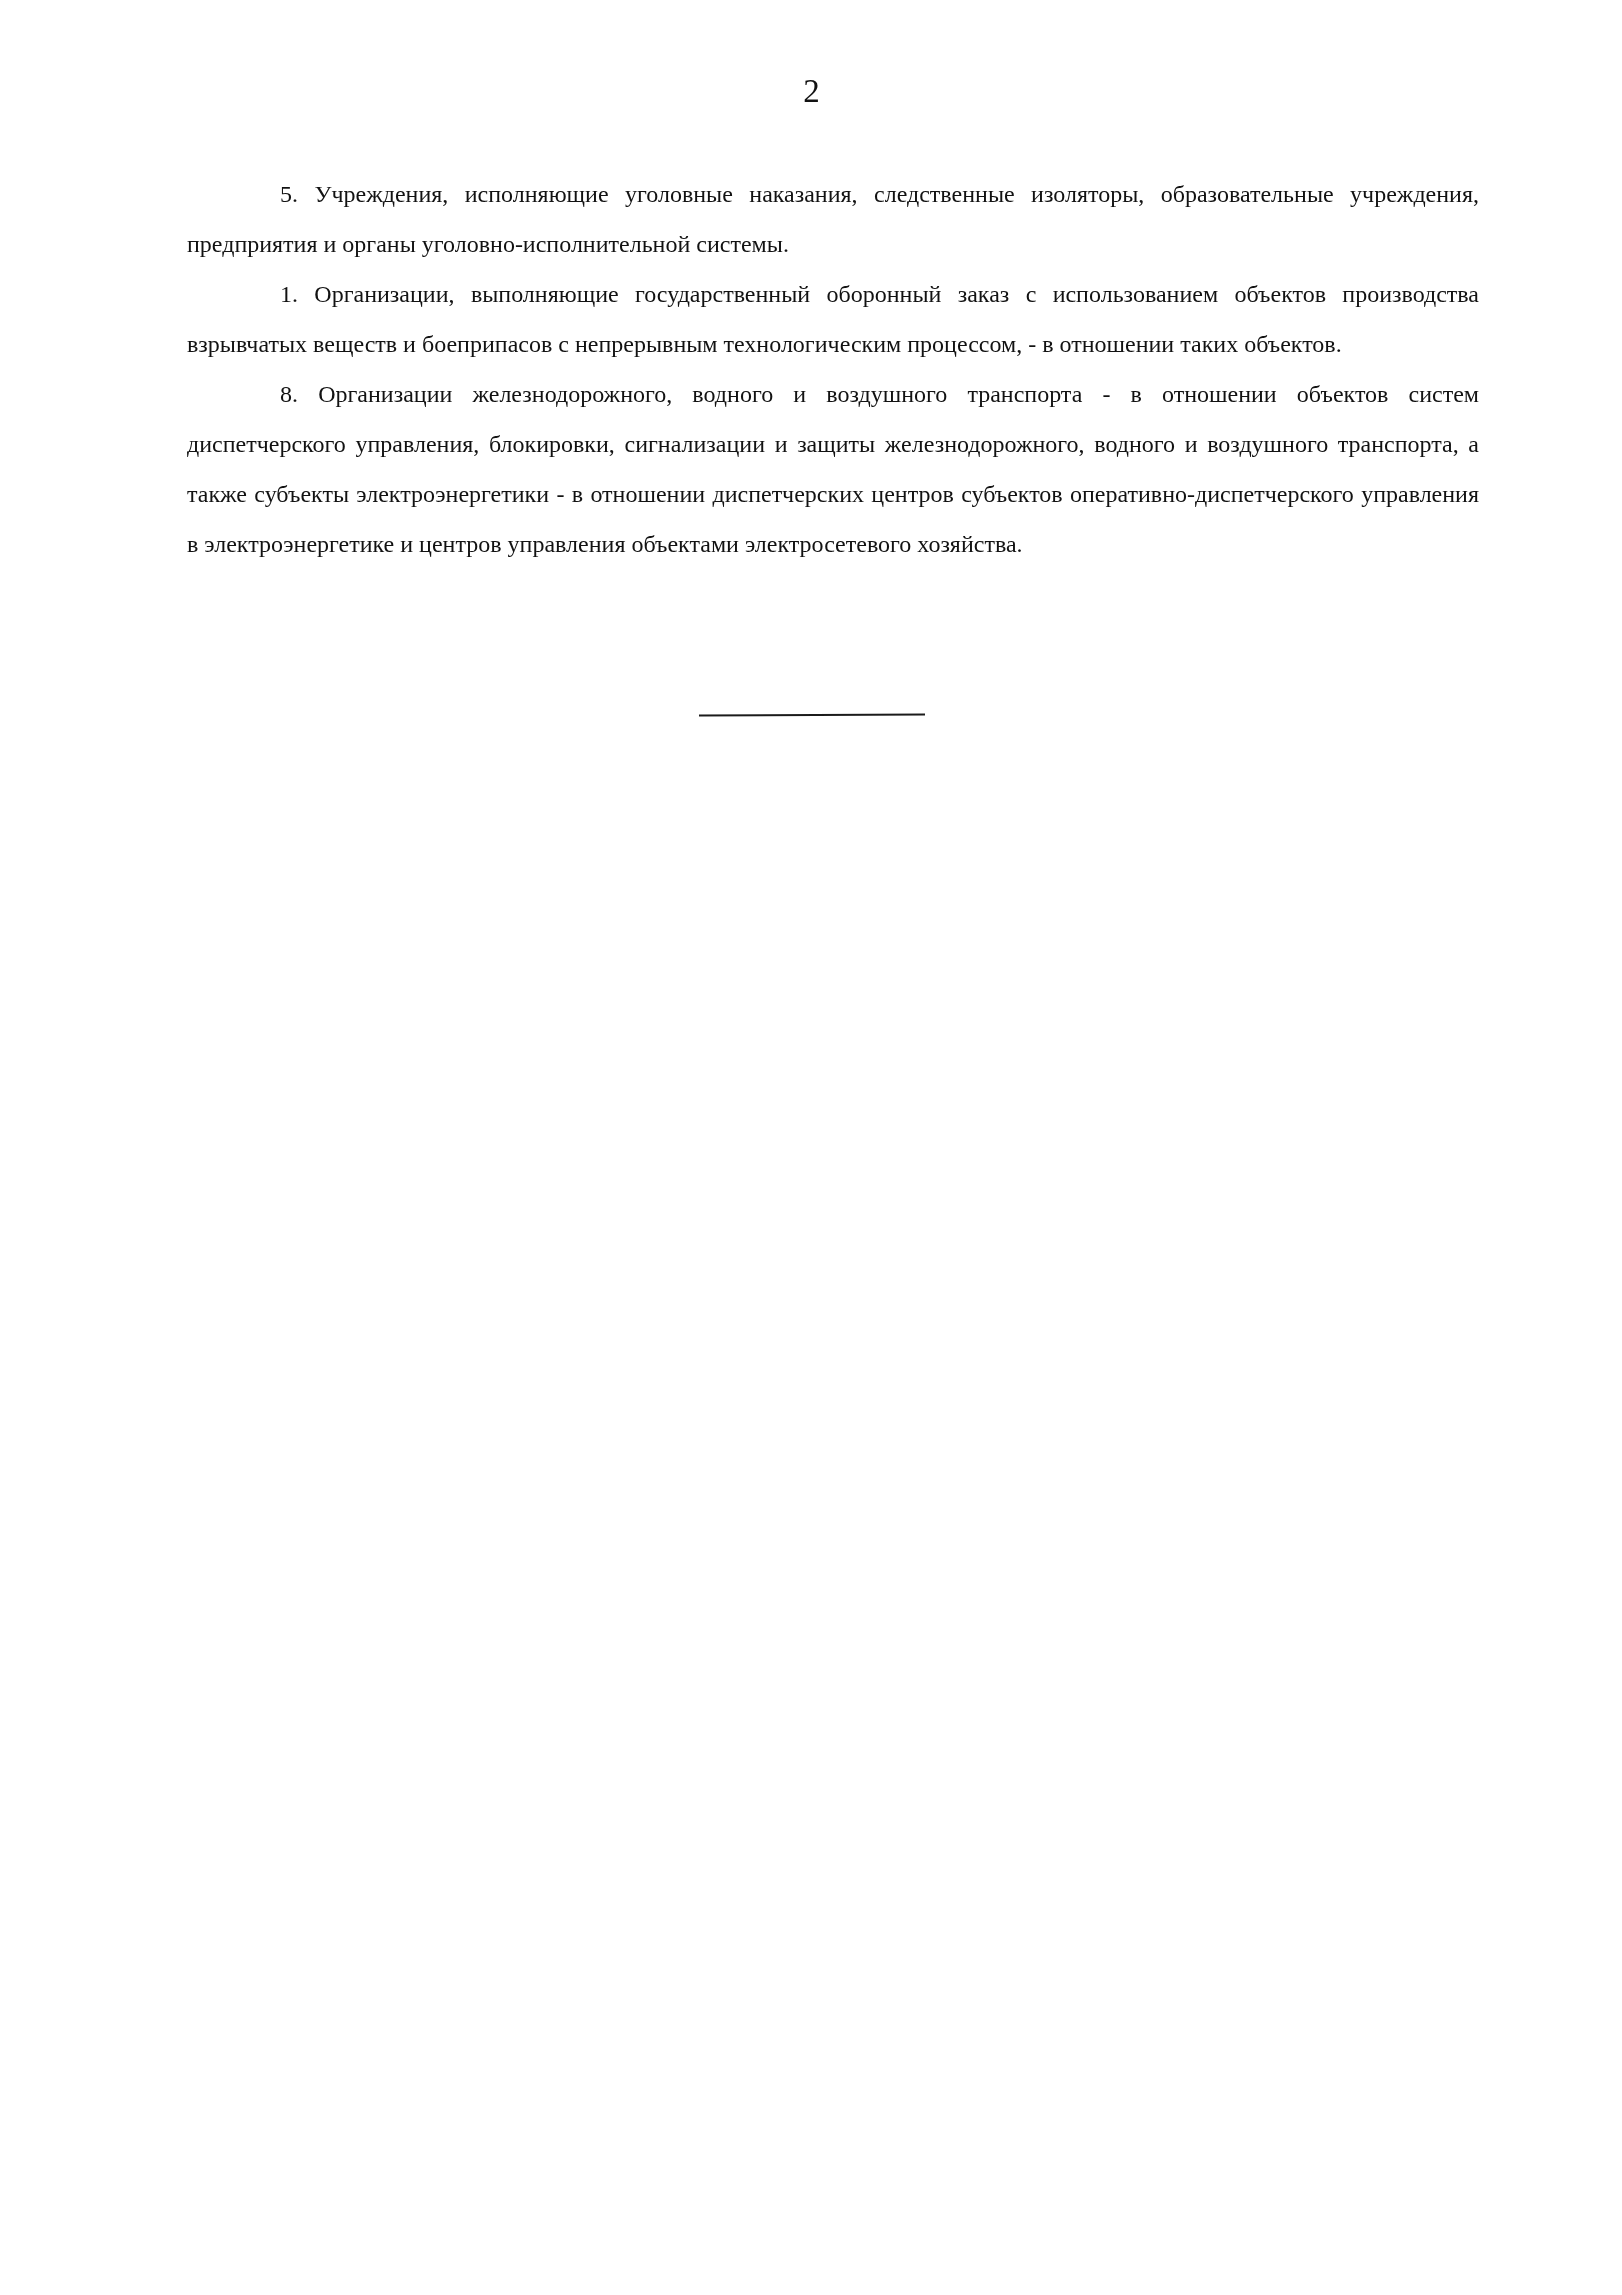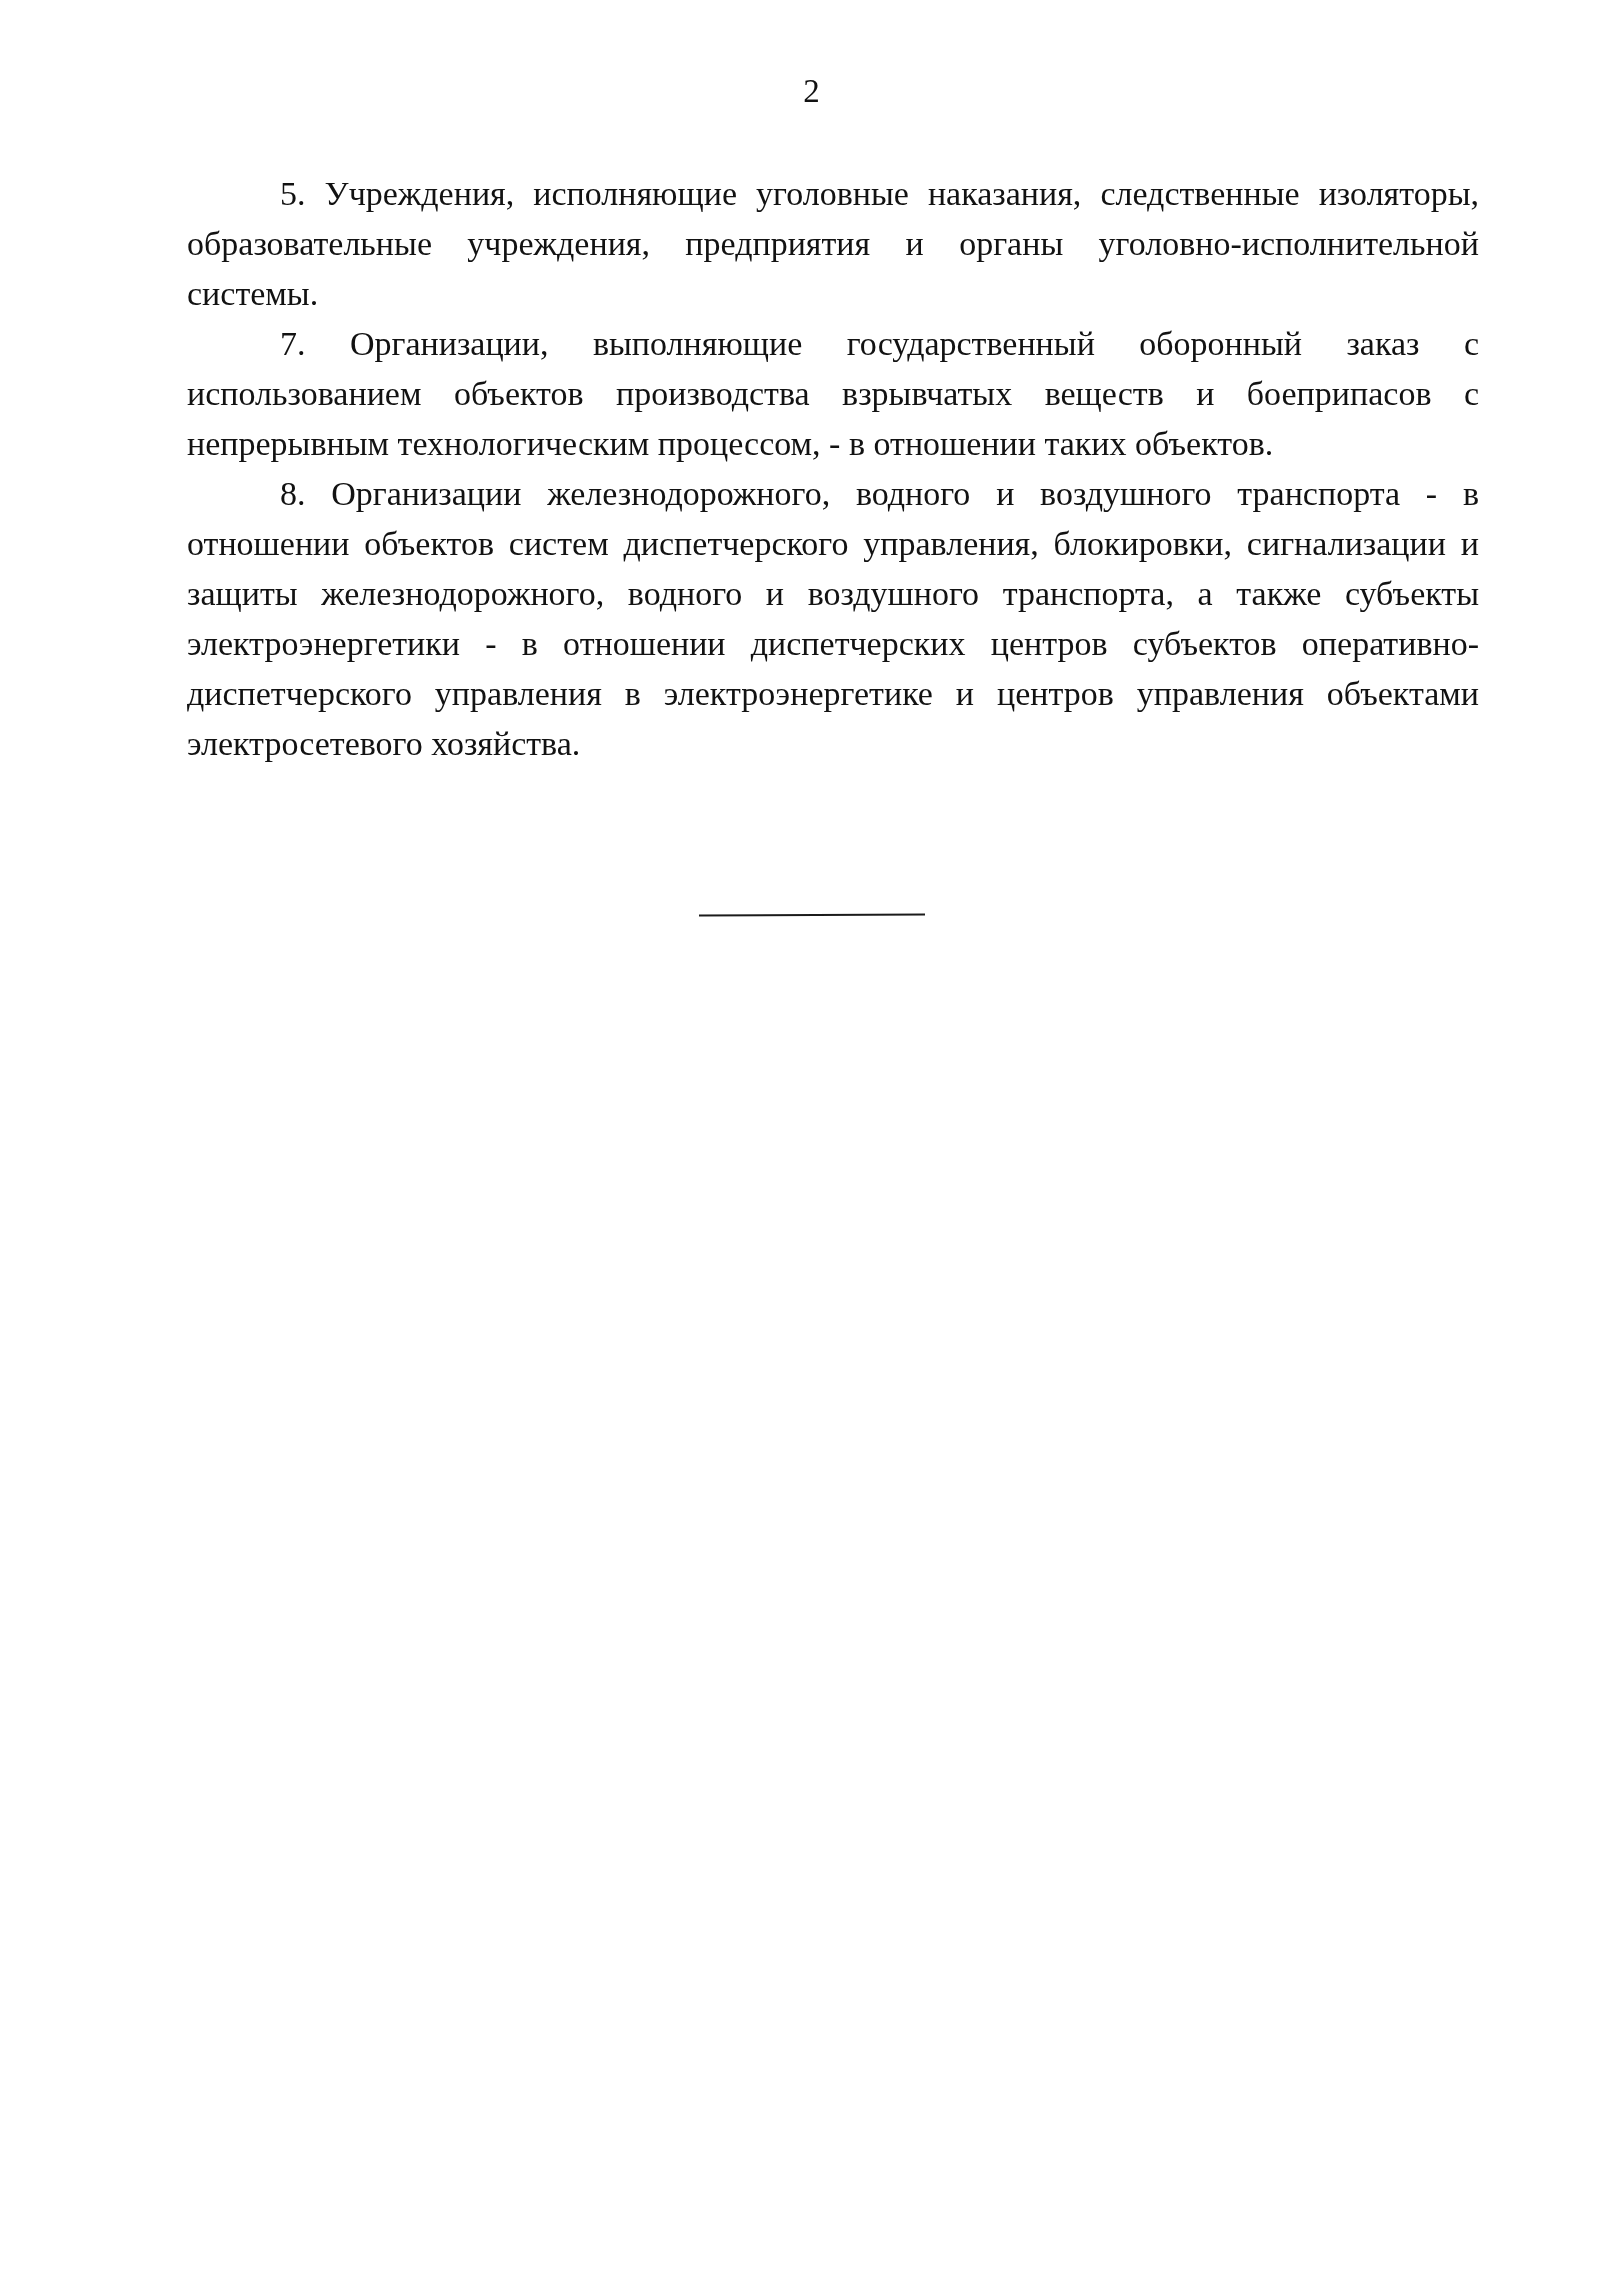--- a/index.html
+++ b/index.html
@@ -21,21 +21,21 @@
     overflow: hidden;
   }
   .page-number {
     padding-top: 72px;
     text-align: center;
     font-size: 33px;
     line-height: 39px;
   }
   .content {
     margin: 58px 144px 0 187px;
-    font-size: 34px;
+    font-size: 24px;
     line-height: 50px;
     text-align: justify;
     text-justify: inter-word;
   }
   .content p {
     margin: 0;
     padding: 0;
     text-indent: 93px;
   }
   .divider {
@@ -48,20 +48,20 @@
 </style>
 </head>
 <body>
 
 <div class="page">
 
   <div class="page-number">2</div>
 
   <div class="content">
     <p>5. Учреждения, исполняющие уголовные наказания, следственные изоляторы, образовательные учреждения, предприятия и органы уголовно-исполнительной системы.</p>
-    <p>7. Организации, выполняющие государственный оборонный заказ с использованием объектов производства взрывчатых веществ и боеприпасов с непрерывным технологическим процессом, - в отношении таких объектов.</p>
+    <p>1. Организации, выполняющие государственный оборонный заказ с использованием объектов производства взрывчатых веществ и боеприпасов с непрерывным технологическим процессом, - в отношении таких объектов.</p>
     <p>8. Организации железнодорожного, водного и воздушного транспорта - в отношении объектов систем диспетчерского управления, блокировки, сигнализации и защиты железнодорожного, водного и воздушного транспорта, а также субъекты электроэнергетики - в отношении диспетчерских центров субъектов оперативно-диспетчерского управления в электроэнергетике и центров управления объектами электросетевого хозяйства.</p>
   </div>
 
   <div class="divider"></div>
 
 </div>
 
 
 </body></html>

